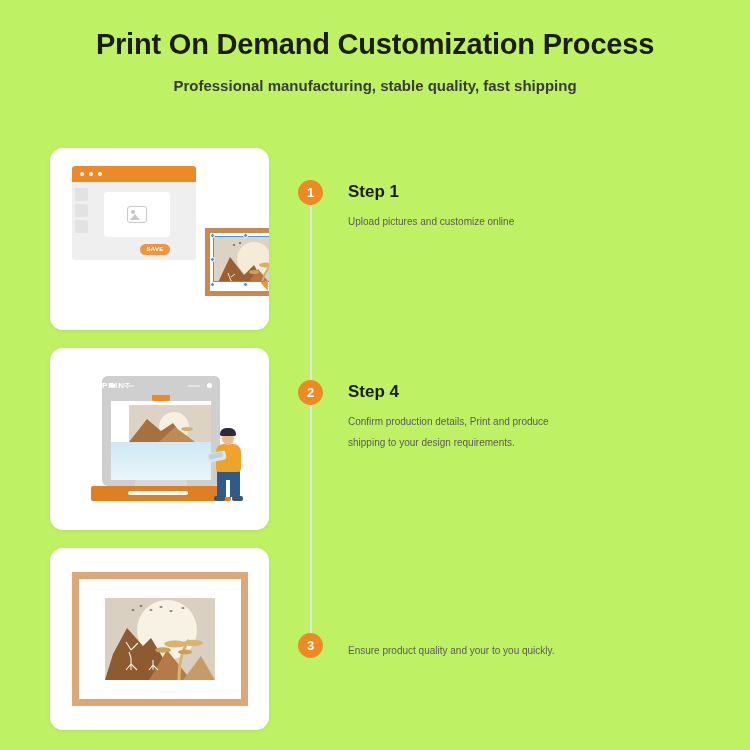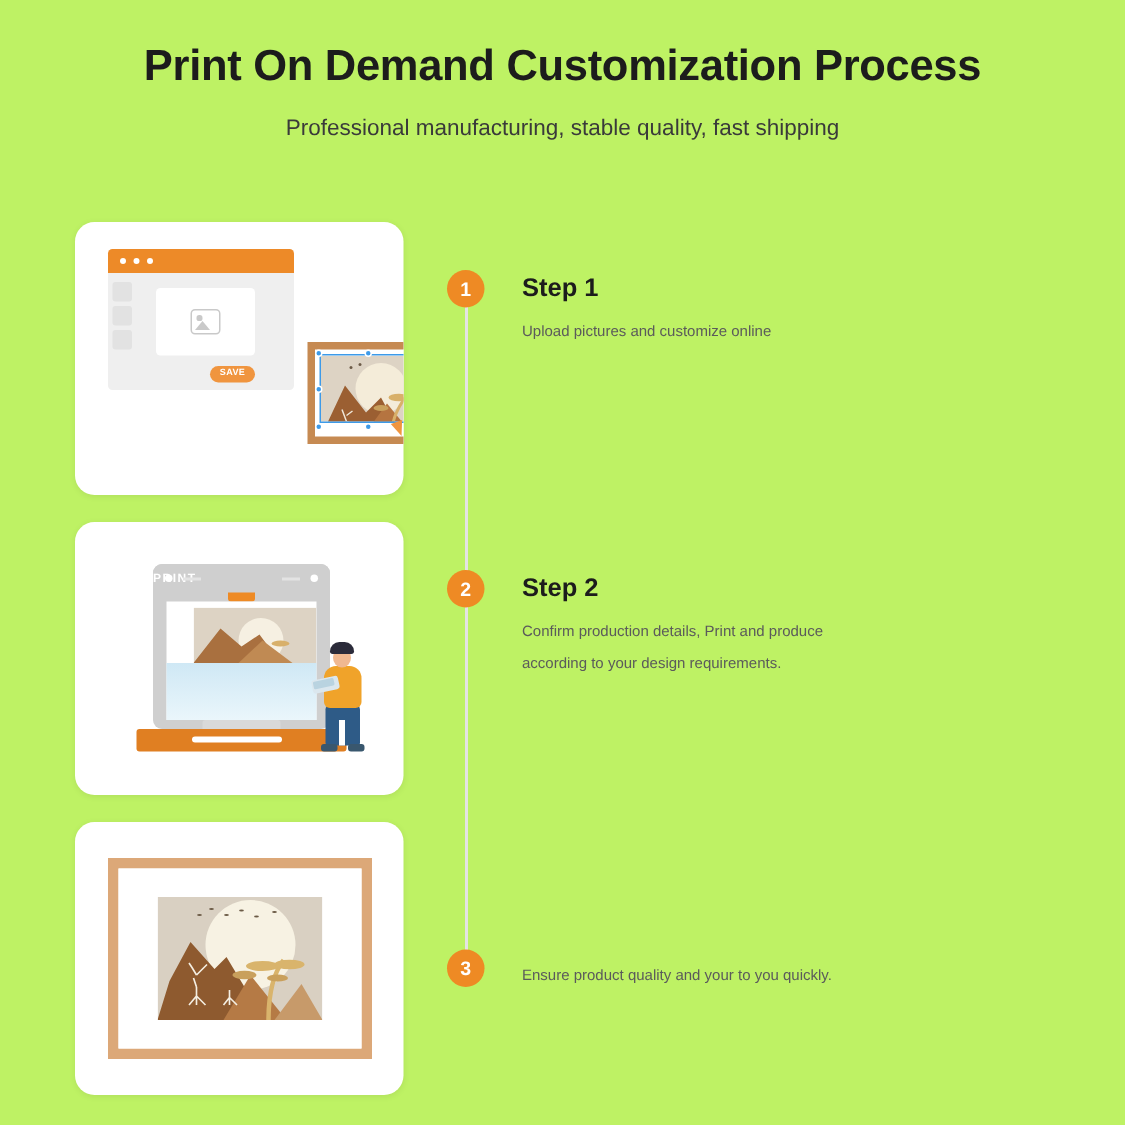--- a/index.html
+++ b/index.html
@@ -33,21 +33,21 @@
     font-size: 29px;
     font-weight: bold;
     color: #1c1c1c;
     letter-spacing: -0.2px;
     line-height: 36px;
   }
   .page-subtitle {
     margin: 14px 0 0 0;
     font-size: 15px;
     color: #3a3a3a;
-    font-weight: normal;
+    font-weight: bold;
     line-height: 20px;
   }
 
   
   .timeline-line {
     position: absolute;
     left: 310px;
     top: 200px;
     width: 2px;
     height: 455px;
@@ -479,23 +479,23 @@
             <span class="p-arm"></span>
             <span class="p-laptop"></span>
           </div>
 
         </div>
       </div>
 
       <div class="step-text" style="top:32px">
         <div class="badge">2</div>
         <div class="step-body">
-          <h2 class="step-title">Step 2</h2>
+          <h2 class="step-title">Step 4</h2>
           <p class="step-desc">Confirm production details, Print and produce
-according to your design requirements.</p>
+shipping to your design requirements.</p>
         </div>
       </div>
     </div>
 
     <div class="step-row">
 
       <div class="card">
         <div class="illus">
           <div class="fr-outer">
             <div class="fr-mat"></div>

